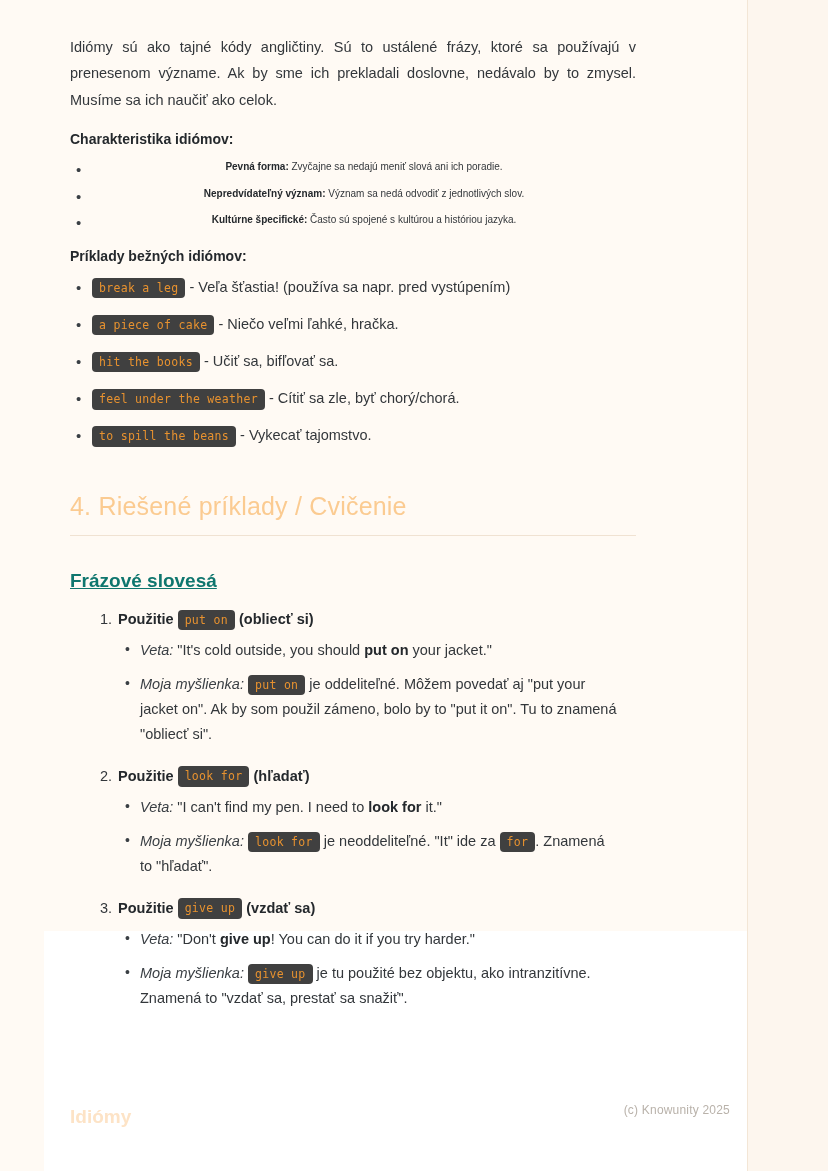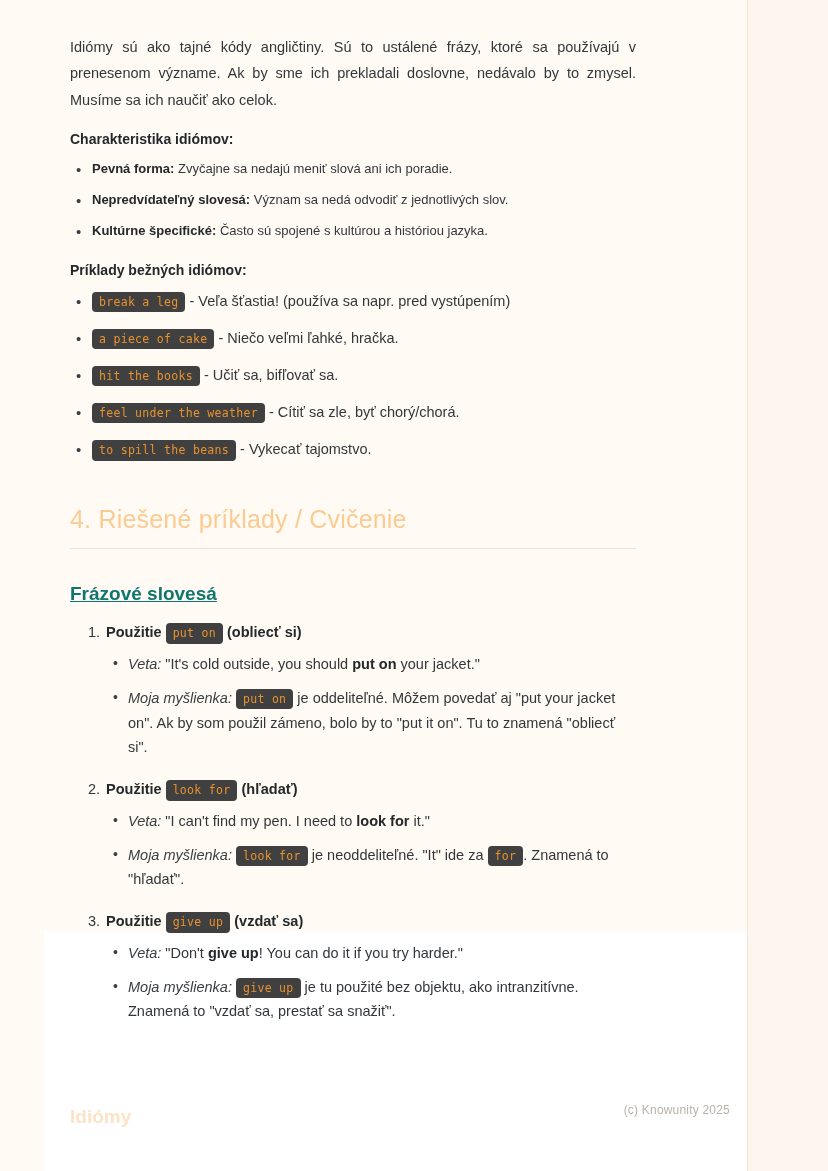--- a/index.html
+++ b/index.html
@@ -57,24 +57,25 @@
     font-weight: bold;
     color: #24282c;
   }
   ul.bullets {
     margin: 0 0 20px 0;
     padding-left: 22px;
     list-style: none;
   }
   ul.bullets > li {
     position: relative;
-    font-size: 13px;
+    font-size: 10px;
     line-height: 1.55;
     margin-bottom: 11px;
     color: #33373b;
+    text-align: center;
   }
   ul.bullets > li::before {
     content: "•";
     position: absolute;
     left: -16px;
     top: -1px;
     color: #3a3f44;
     font-size: 15px;
   }
   .b {
@@ -127,21 +128,21 @@
     width: 100%;
   }
   h3.group {
     margin: 34px 0 16px 0;
     font-size: 19px;
     font-weight: bold;
     color: #0f766e;
     text-decoration: underline;
   }
   ol.numbered {
-    margin: 4px;
+    margin: 16px;
     padding-left: 30px;
     list-style: decimal;
     color: #33373b;
   }
   ol.numbered > li {
     font-size: 14.5px;
     line-height: 1.6;
     margin-bottom: 6px;
     padding-left: 2px;
   }
@@ -203,21 +204,21 @@
 
     <p class="para">Idiómy sú ako tajné kódy angličtiny. Sú to ustálené frázy, ktoré sa používajú v prenesenom význame. Ak by sme ich prekladali doslovne, nedávalo by to zmysel. Musíme sa ich naučiť ako celok.</p>
 
     <h3 class="sub">Charakteristika idiómov:</h3>
 
     <ul class="bullets">
       <li>
         <span class="b">Pevná forma:</span><span> Zvyčajne sa nedajú meniť slová ani ich poradie.</span>
       </li>
       <li>
-        <span class="b">Nepredvídateľný slovesá:</span><span> Význam sa nedá odvodiť z jednotlivých slov.</span>
+        <span class="b">Nepredvídateľný význam:</span><span> Význam sa nedá odvodiť z jednotlivých slov.</span>
       </li>
       <li>
         <span class="b">Kultúrne špecifické:</span><span> Často sú spojené s kultúrou a históriou jazyka.</span>
       </li>
     </ul>
 
     <h3 class="sub">Príklady bežných idiómov:</h3>
 
     <ul class="idioms">
       <li>

